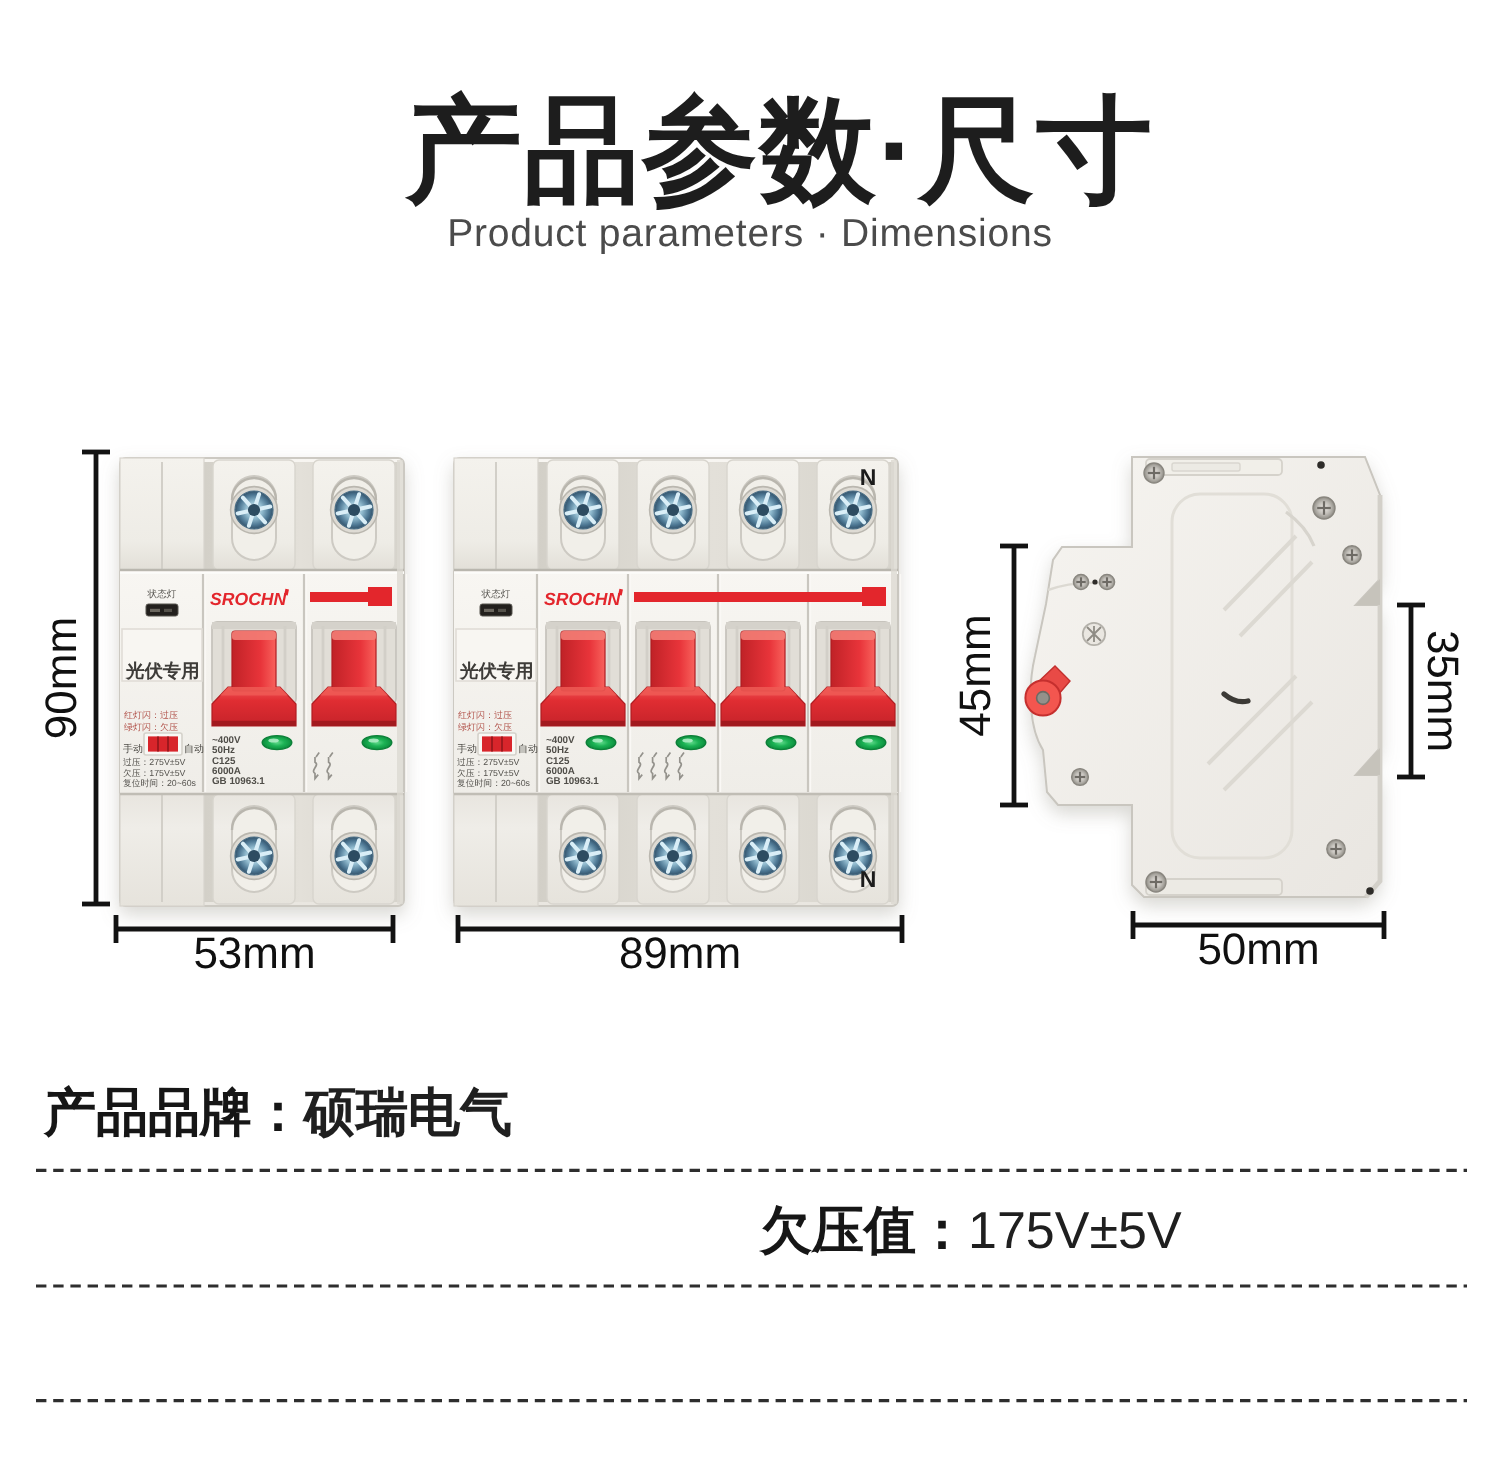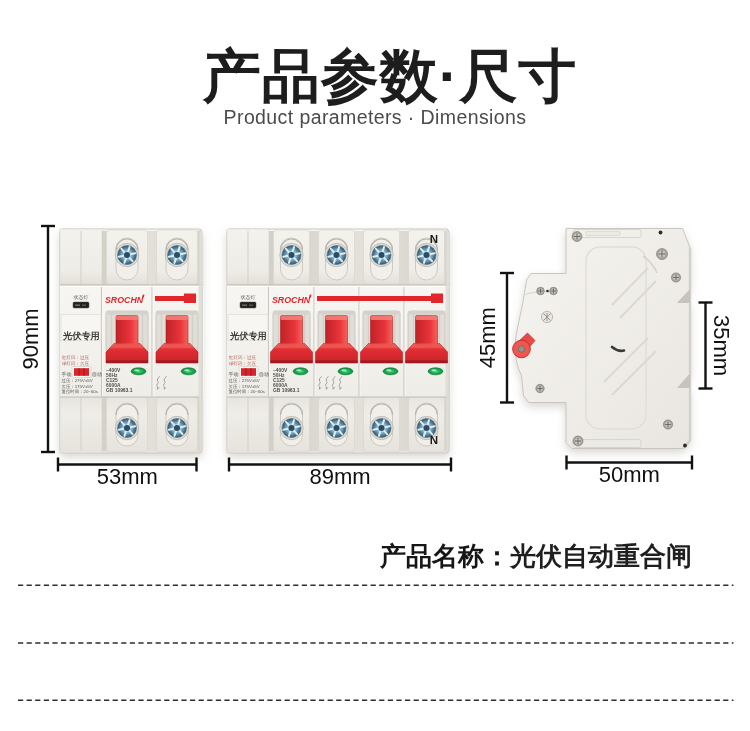--- a/index.html
+++ b/index.html
@@ -473,20 +473,21 @@
         <line x1="692" y1="455.5" x2="692" y2="469.5" stroke="#121212" stroke-width="2.4"></line>
         <text x="629.25" y="482" font-size="22" fill="#101010" font-family="&quot;Liberation Sans&quot;, sans-serif" text-anchor="middle">50mm</text>
       </g>
       <line x1="18" y1="585.2" x2="733.5" y2="585.2" stroke="#2e2e2e" stroke-width="1.6" stroke-dasharray="5.2 3.4"></line>
       <line x1="18" y1="643" x2="733.5" y2="643" stroke="#2e2e2e" stroke-width="1.6" stroke-dasharray="5.2 3.4"></line>
       <line x1="18" y1="700.3" x2="733.5" y2="700.3" stroke="#2e2e2e" stroke-width="1.6" stroke-dasharray="5.2 3.4"></line>
     </svg>
 
   <section class="spec-table">
     <div class="spec-row" style="top:541px">
-      <div class="spec-cell right"><span class="spec-label">产品名称：</span><span class="spec-value cjk">光伏自动重合闸</span></div>
+      <div class="spec-cell left"><span class="spec-label">产品品牌：</span><span class="spec-value cjk">硕瑞电气</span></div>
     </div>
     <div class="spec-row" style="top:599.5px">
+      <div class="spec-cell right"><span class="spec-label">欠压值：</span><span class="spec-value">175V±5V</span></div>
     </div>
     <div class="spec-row" style="top:656.5px">
     </div>
   </section>
 </div>
 
 </body></html>

